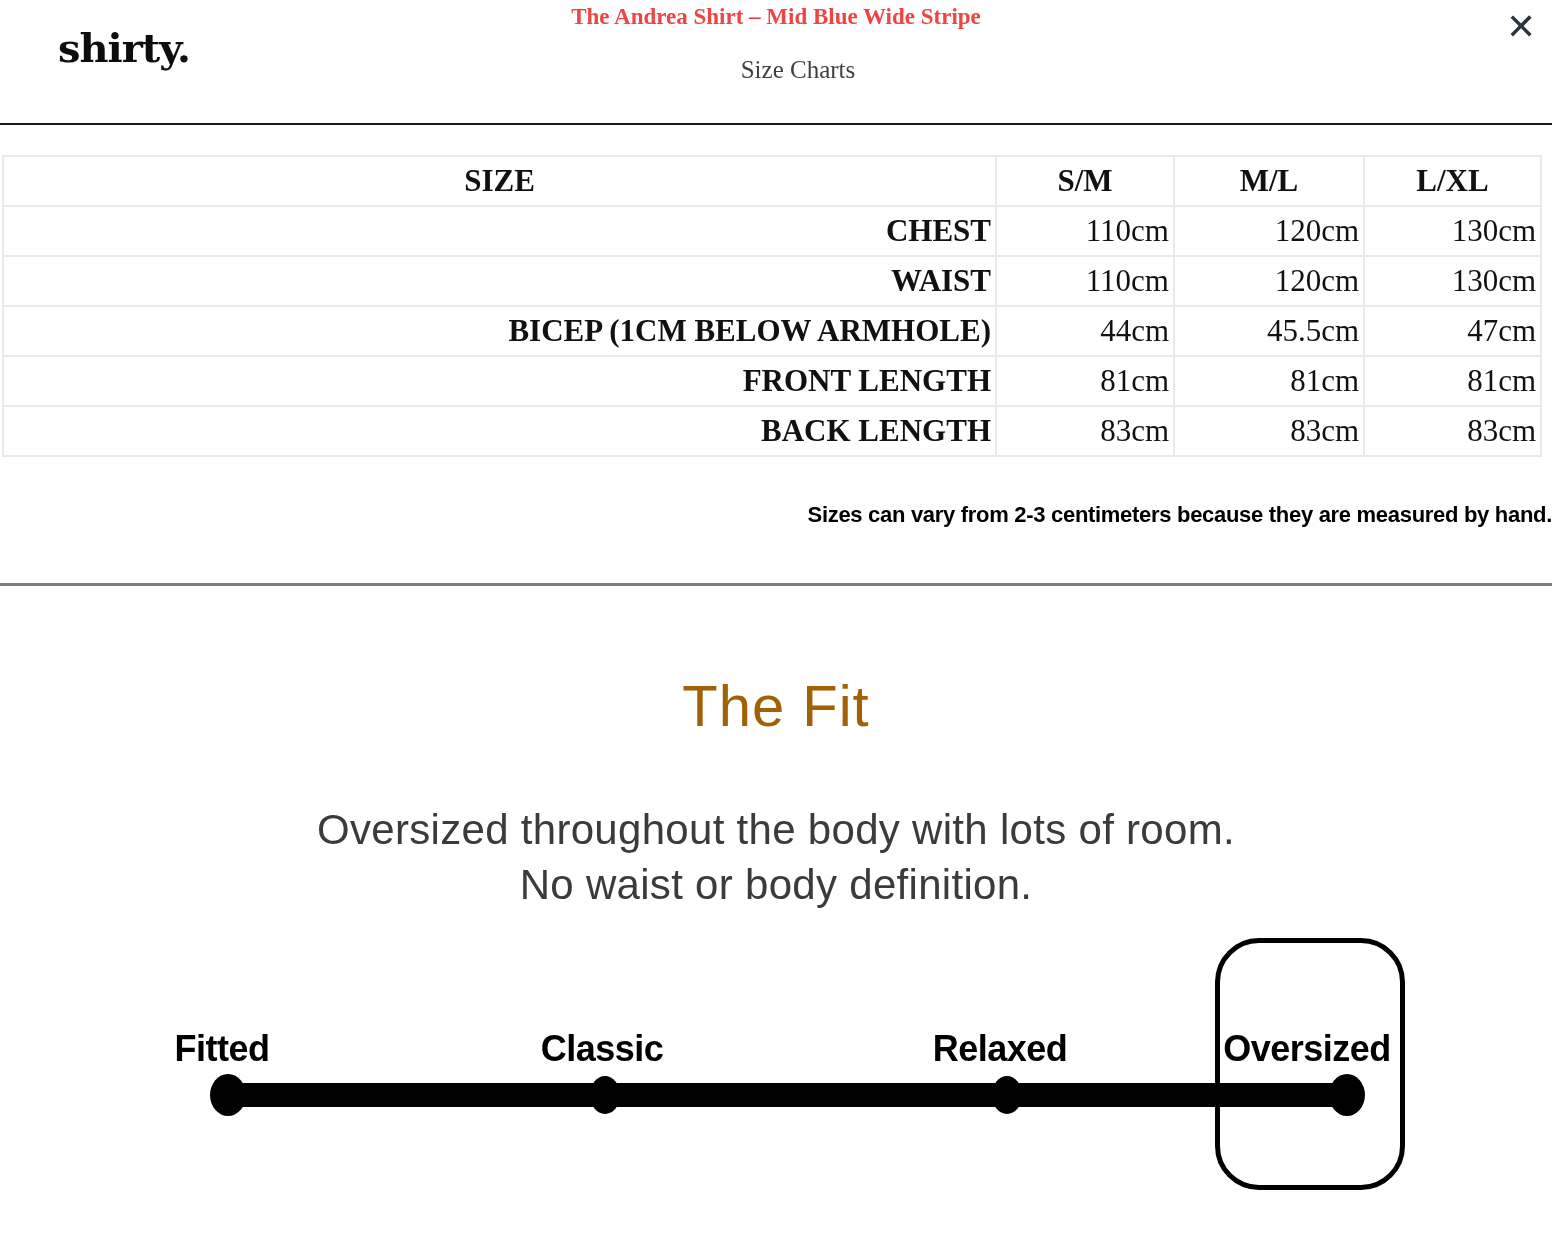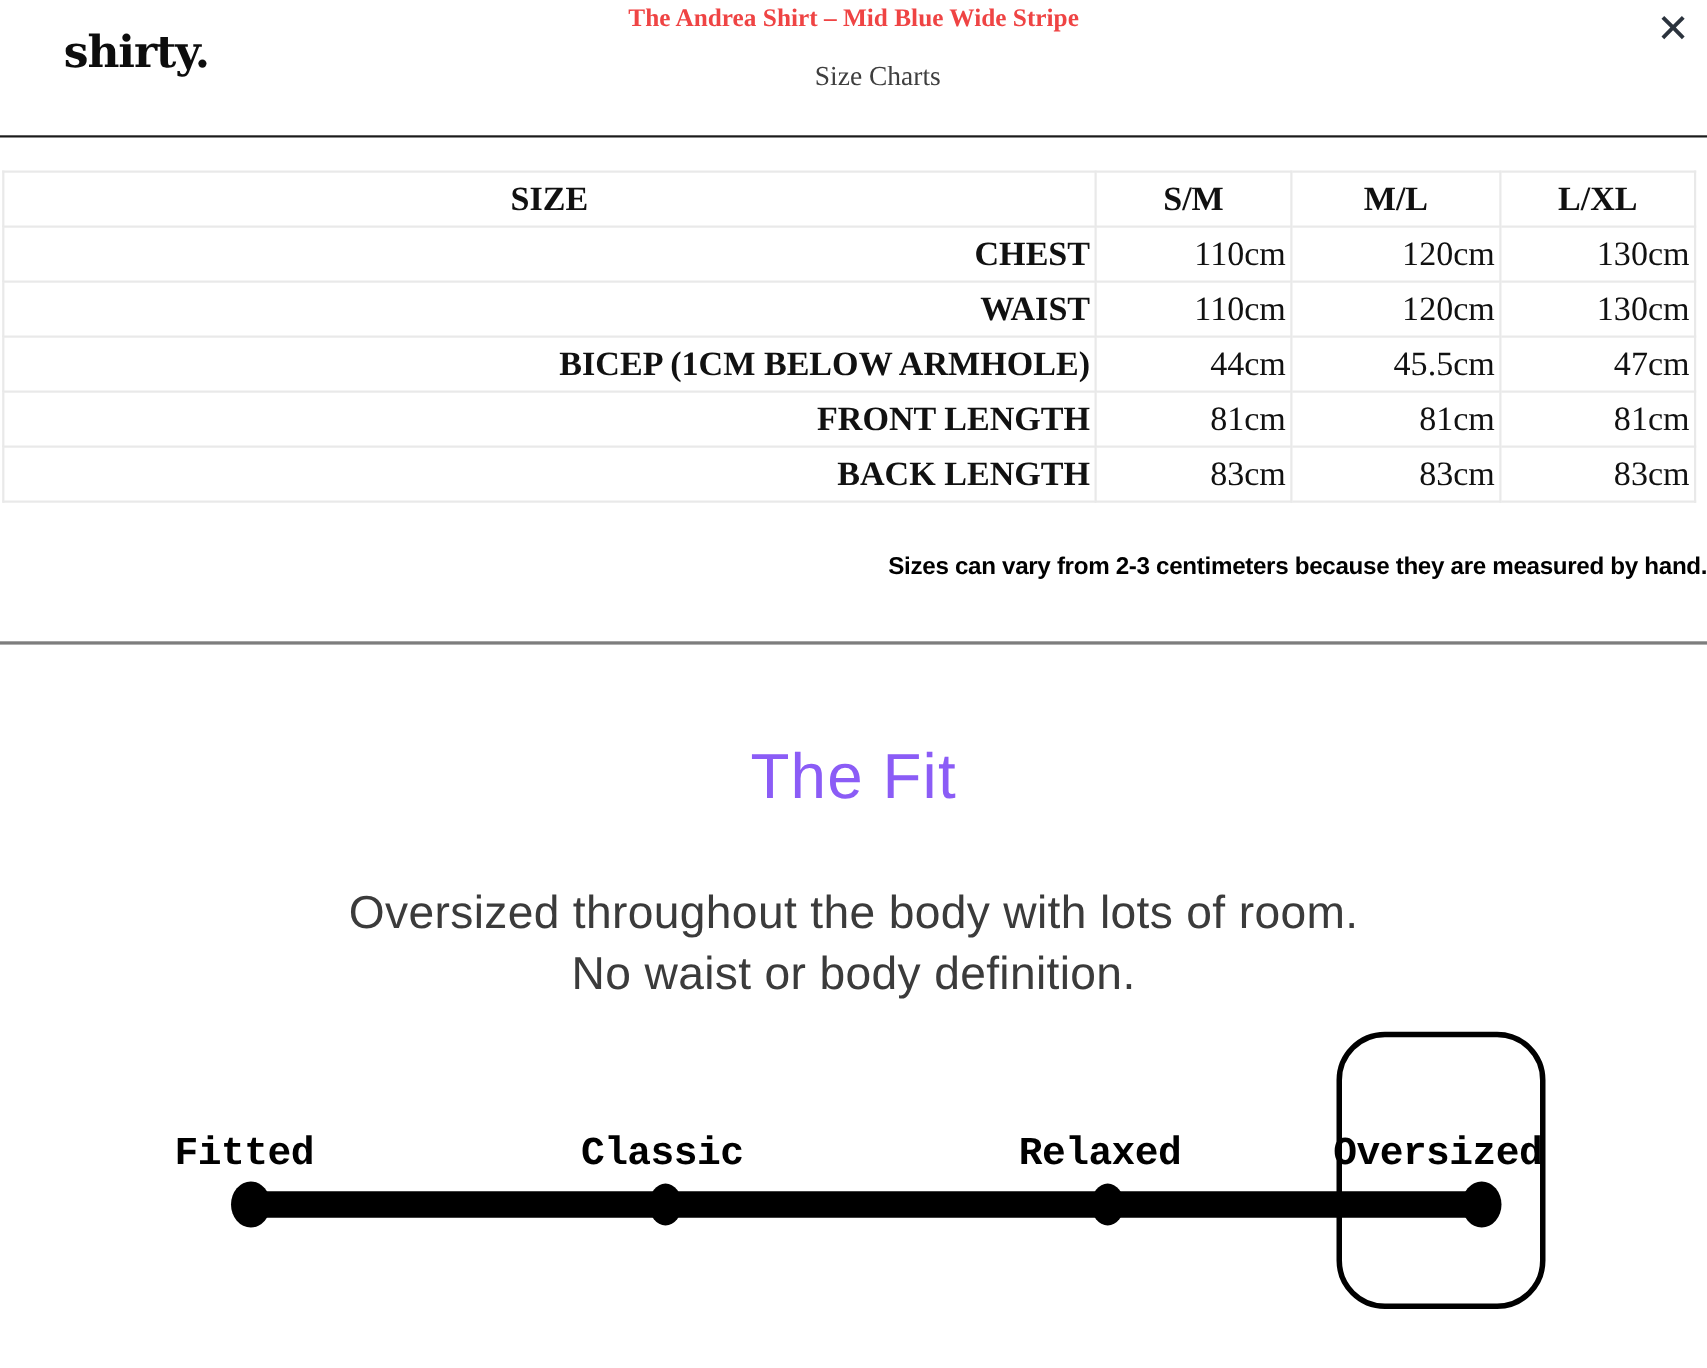--- a/index.html
+++ b/index.html
@@ -104,40 +104,40 @@
 
   
   .fit-heading {
     position: absolute;
     left: 0; right: 0; top: 672px;
     text-align: center;
     font-family: "Liberation Sans", "DejaVu Sans", sans-serif;
     font-weight: 300;
     font-size: 58px;
     letter-spacing: 1px;
-    color: #8b5cf6;
+    color: #a16207;
   }
   .fit-desc {
     position: absolute;
     left: 0; right: 0; top: 802px;
     text-align: center;
     font-family: "Liberation Sans", "DejaVu Sans", sans-serif;
     font-weight: 300;
     font-size: 42px;
     line-height: 55px;
     letter-spacing: 0.3px;
     color: #3b3b3b;
   }
 
   .fit-scale-label {
     position: absolute;
     top: 1028px;
     width: 200px;
     text-align: center;
-    font-family: Liberation Mono, monospace;
+    font-family: Liberation Sans, sans-serif;
     font-weight: 700;
     font-size: 36px;
     letter-spacing: -0.5px;
     color: #000000;
     z-index: 4;
   }
   .label-fitted    { left: 122px; }
   .label-classic   { left: 502px; }
   .label-relaxed   { left: 900px; }
   .label-oversized { left: 1207px; }

